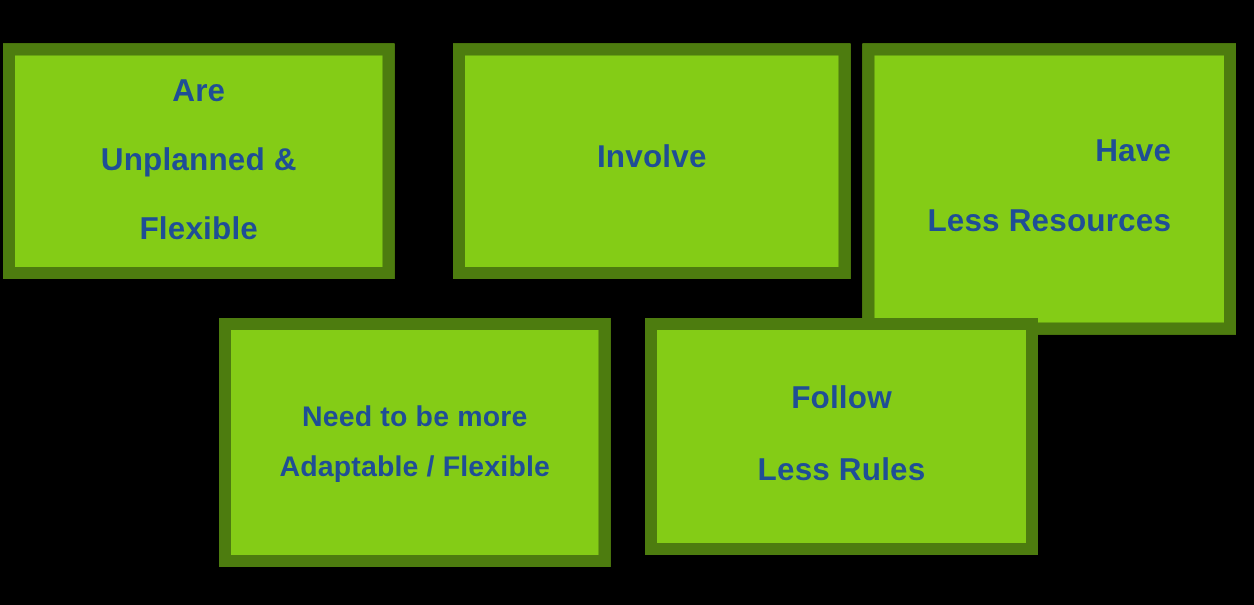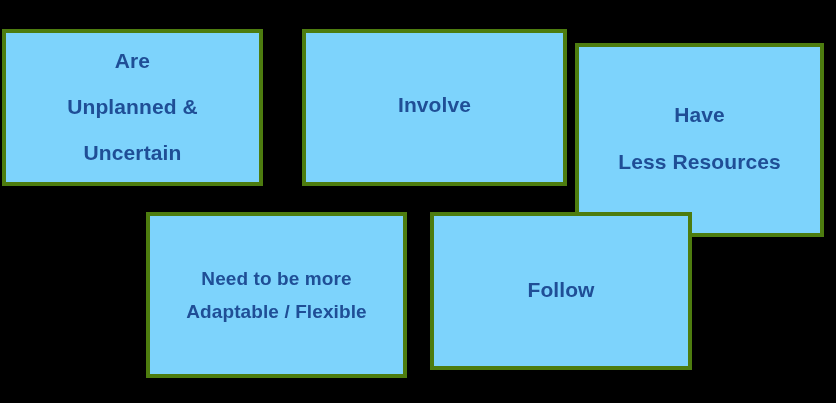--- a/index.html
+++ b/index.html
@@ -16,41 +16,41 @@
   }
   #canvas {
     position: relative;
     width: 836px;
     height: 403px;
     background: #000000;
   }
   .box {
     position: absolute;
     box-sizing: border-box;
-    background: #7dd3fc;
-    border: 4px solid #4d7c0f;
+    background: #84cc16;
+    border: 8px solid #4d7c0f;
     display: flex;
     flex-direction: column;
     align-items: center;
     justify-content: center;
     text-align: center;
     overflow: hidden;
   }
   .line {
     color: #1F4E96;
     font-weight: bold;
     font-size: 21px;
     letter-spacing: 0.1px;
     white-space: nowrap;
   }
 
   
   #box-1 { left: 2px;   top: 29px;  width: 261px; height: 157px; }
   #box-2 { left: 302px; top: 29px;  width: 265px; height: 157px; }
-  #box-3 { left: 575px; top: 43px;  width: 249px; height: 194px; }
+  #box-3 { left: 575px; top: 29px;  width: 249px; height: 194px; text-align: right; }
 
   
   #box-4 { left: 146px; top: 212px; width: 261px; height: 166px; }
   #box-5 { left: 430px; top: 212px; width: 262px; height: 158px; }
 
   
   #box-1 .text-block { margin-top: -2px; }
   #box-1 .line { line-height: 46px; }
 
   #box-2 .text-block { margin-top: -6px; }
@@ -67,21 +67,21 @@
 </style>
 </head>
 <body>
 
 <div id="canvas">
 
   <div class="box" id="box-1">
     <div class="text-block">
       <div class="line">Are</div>
       <div class="line">Unplanned &amp;</div>
-      <div class="line">Uncertain</div>
+      <div class="line">Flexible</div>
     </div>
   </div>
 
   <div class="box" id="box-2">
     <div class="text-block">
       <div class="line">Involve</div>
     </div>
   </div>
 
   <div class="box" id="box-3">
@@ -94,16 +94,17 @@
   <div class="box" id="box-4">
     <div class="text-block">
       <div class="line">Need to be more</div>
       <div class="line">Adaptable / Flexible</div>
     </div>
   </div>
 
   <div class="box" id="box-5">
     <div class="text-block">
       <div class="line">Follow</div>
+      <div class="line">Less Rules</div>
     </div>
   </div>
 
 </div>
 
 </body></html>

